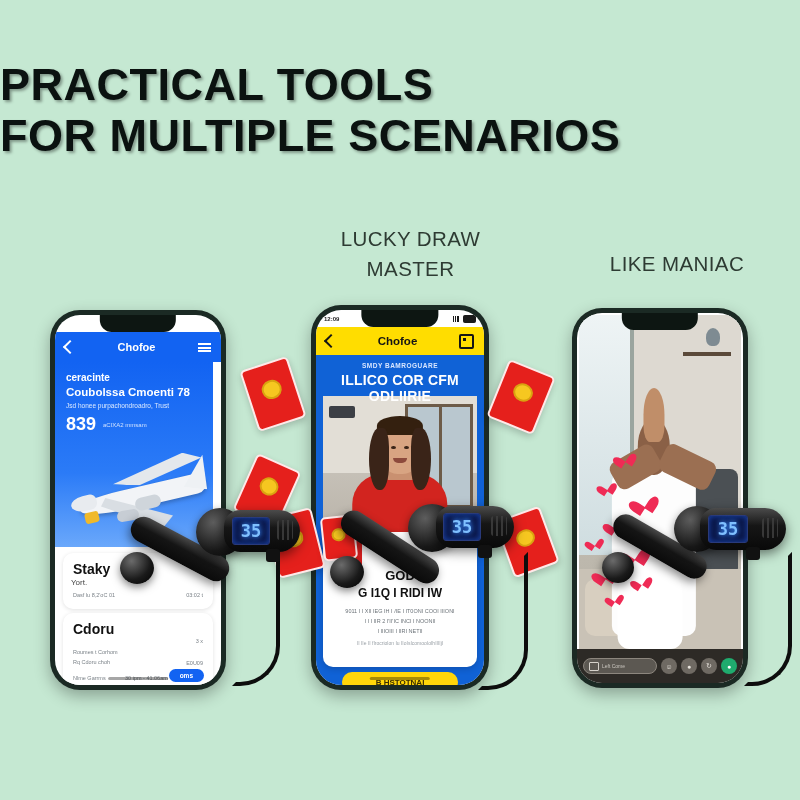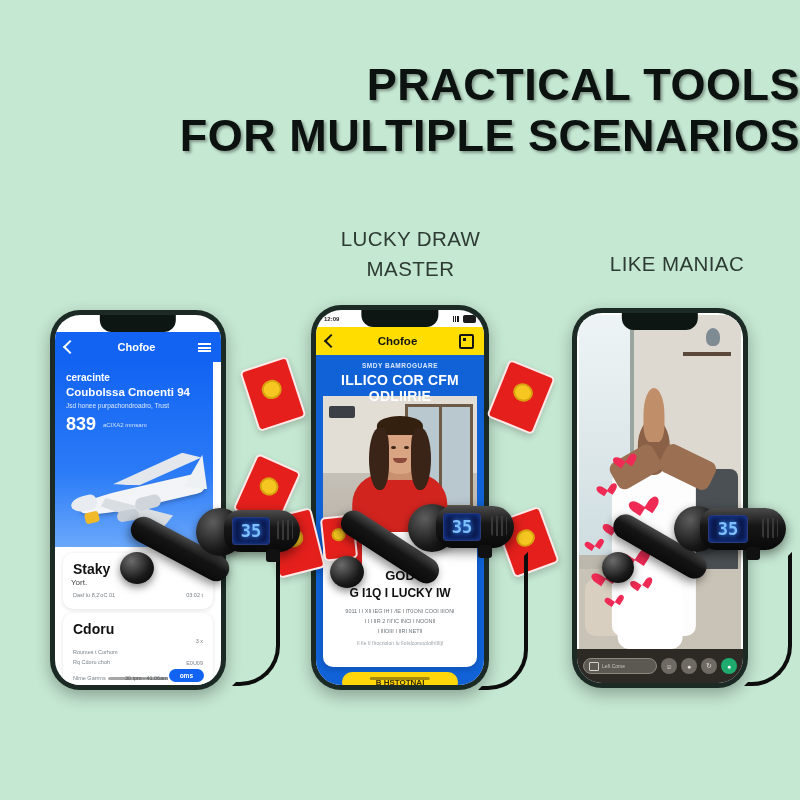--- a/index.html
+++ b/index.html
@@ -4,21 +4,21 @@
 <style>
   html,body{margin:0;padding:0;}
   body{
     width:800px;height:800px;overflow:hidden;
     font-family:"Liberation Sans","DejaVu Sans",sans-serif;
     background:#c5e8d2;
   }
   #stage{position:relative;width:800px;height:800px;background:#c5e8d2;}
 
   
-  .heading{position:absolute;left:0;top:62px;width:800px;text-align:right;}
+  .heading{position:absolute;left:0;top:62px;width:800px;text-align:left;}
   .heading .ln{
     display:block;color:#0b1210;font-weight:bold;letter-spacing:.5px;
     text-shadow:2px 2px 3px rgba(0,0,0,.35);line-height:1.0;
   }
   .heading .l1{font-size:45px;}
   .heading .l2{font-size:45px;margin-top:6px;}
 
   
   .cap{position:absolute;text-align:center;color:#2e3b33;font-size:20.5px;line-height:1.45;letter-spacing:.4px;}
   .cap.c1{left:28px;top:226px;width:240px;}
@@ -235,21 +235,21 @@
     <div>MASTER</div>
   </div>
   <div class="cap c3">
     <div>LIKE MANIAC</div>
   </div>
 
   <div class="phone" id="phoneL">
     <div class="screen">
       <div class="lhero">
         <div class="t1">ceracinte</div>
-        <div class="t2">Coubolssa Cmoenti 94</div>
+        <div class="t2">Coubolssa Cmoenti 78</div>
         <div class="t3">Jsd honee purpachondroadro, Trust</div>
         <div class="big">839</div>
         <div class="sm">aCIXA2 mmsam</div>
         <div class="plane">
           <div class="wingU"></div>
           <div class="fuselage"></div>
           <div class="nose"></div>
           <div class="tailfin"></div>
           <div class="wingL"></div>
           <div class="eng1"></div>
@@ -312,21 +312,21 @@
         <div class="mp-hairR"></div>
         <div class="mp-eyeL"></div>
         <div class="mp-eyeR"></div>
         <div class="mp-smile"></div>
       </div>
 
       <div class="mcard">
         <div class="menv"></div>
         <div class="mc-t1">IO</div>
         <div class="mc-t2">GOD</div>
-        <div class="mc-t3">G I1Q               I LUCKY IW</div>
+        <div class="mc-t3">G I1Q               I RIDI IW</div>
         <div class="mc-l1">9011 I  I XII IEG  IH  I /IE I IT0ONI COOI  IIIONI</div>
         <div class="mc-l2">I  I  I        IIR  2  I'II'IC INCI I NOONII</div>
         <div class="mc-l3">I IIIOIII  I IIRI NETII</div>
         <div class="mc-l4">II  IIe  II fIrocriolon  Iu  IIoIsIcomooIoIhIIIIjI</div>
       </div>
 
       <div class="mbtn">B HSTOTNAI</div>
 
       <div class="mhdr">
         <span class="chevD"></span>

